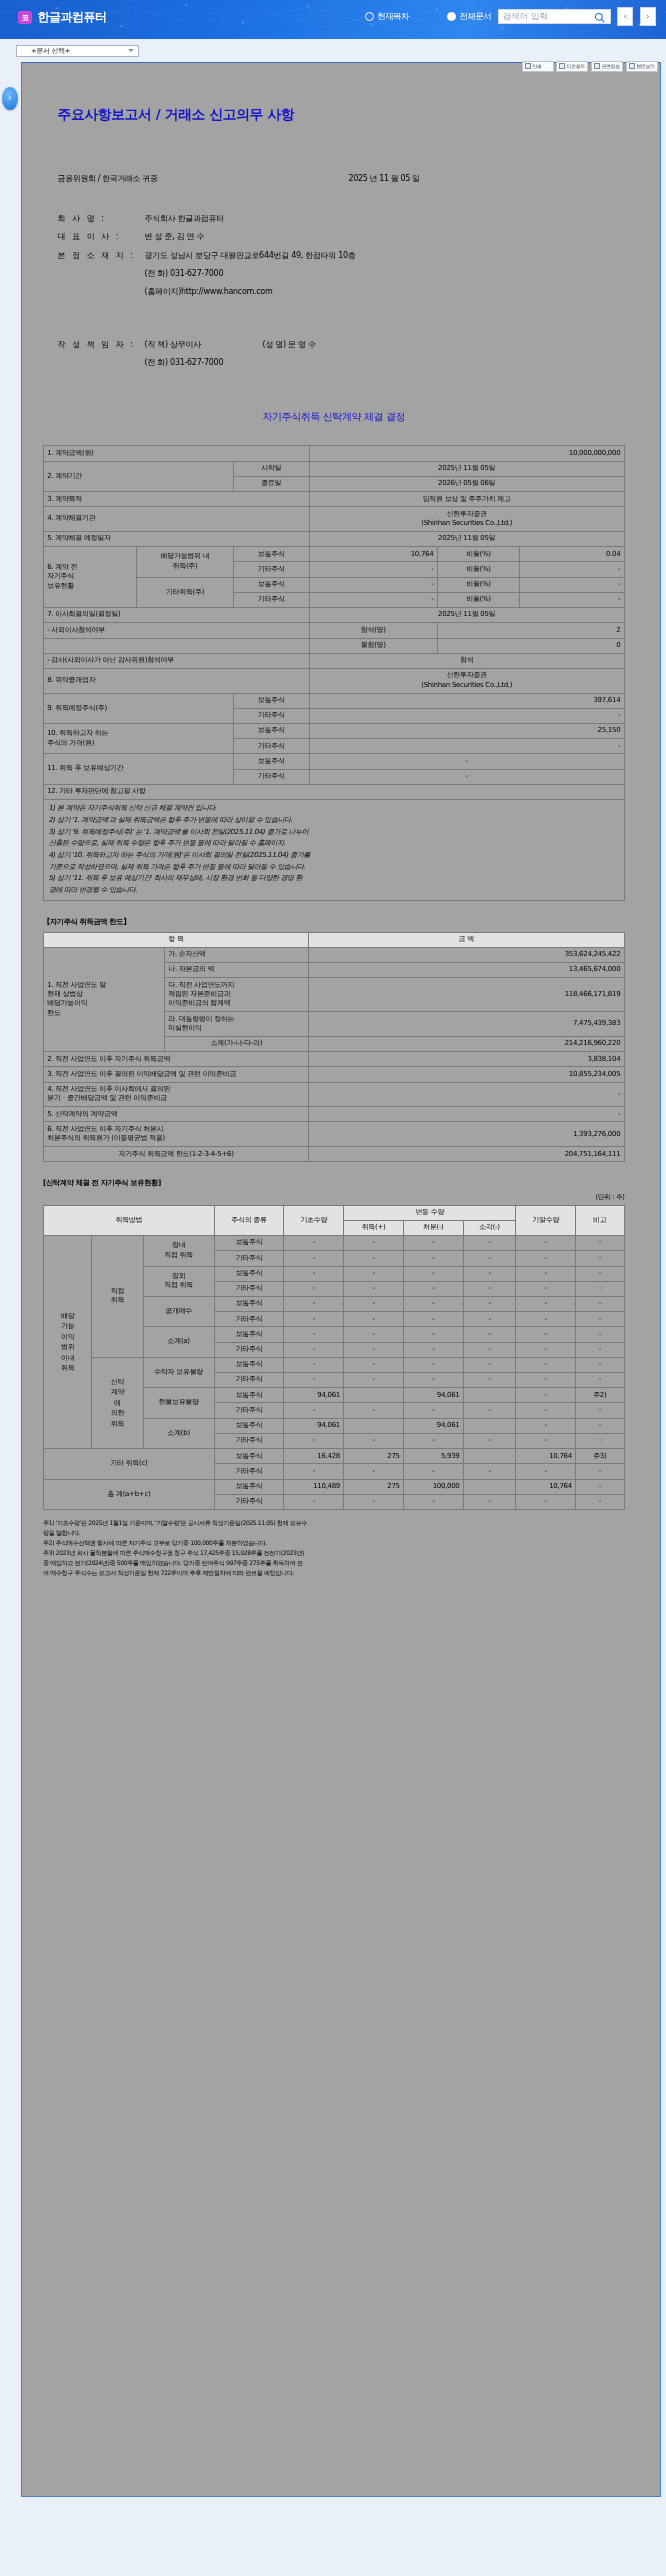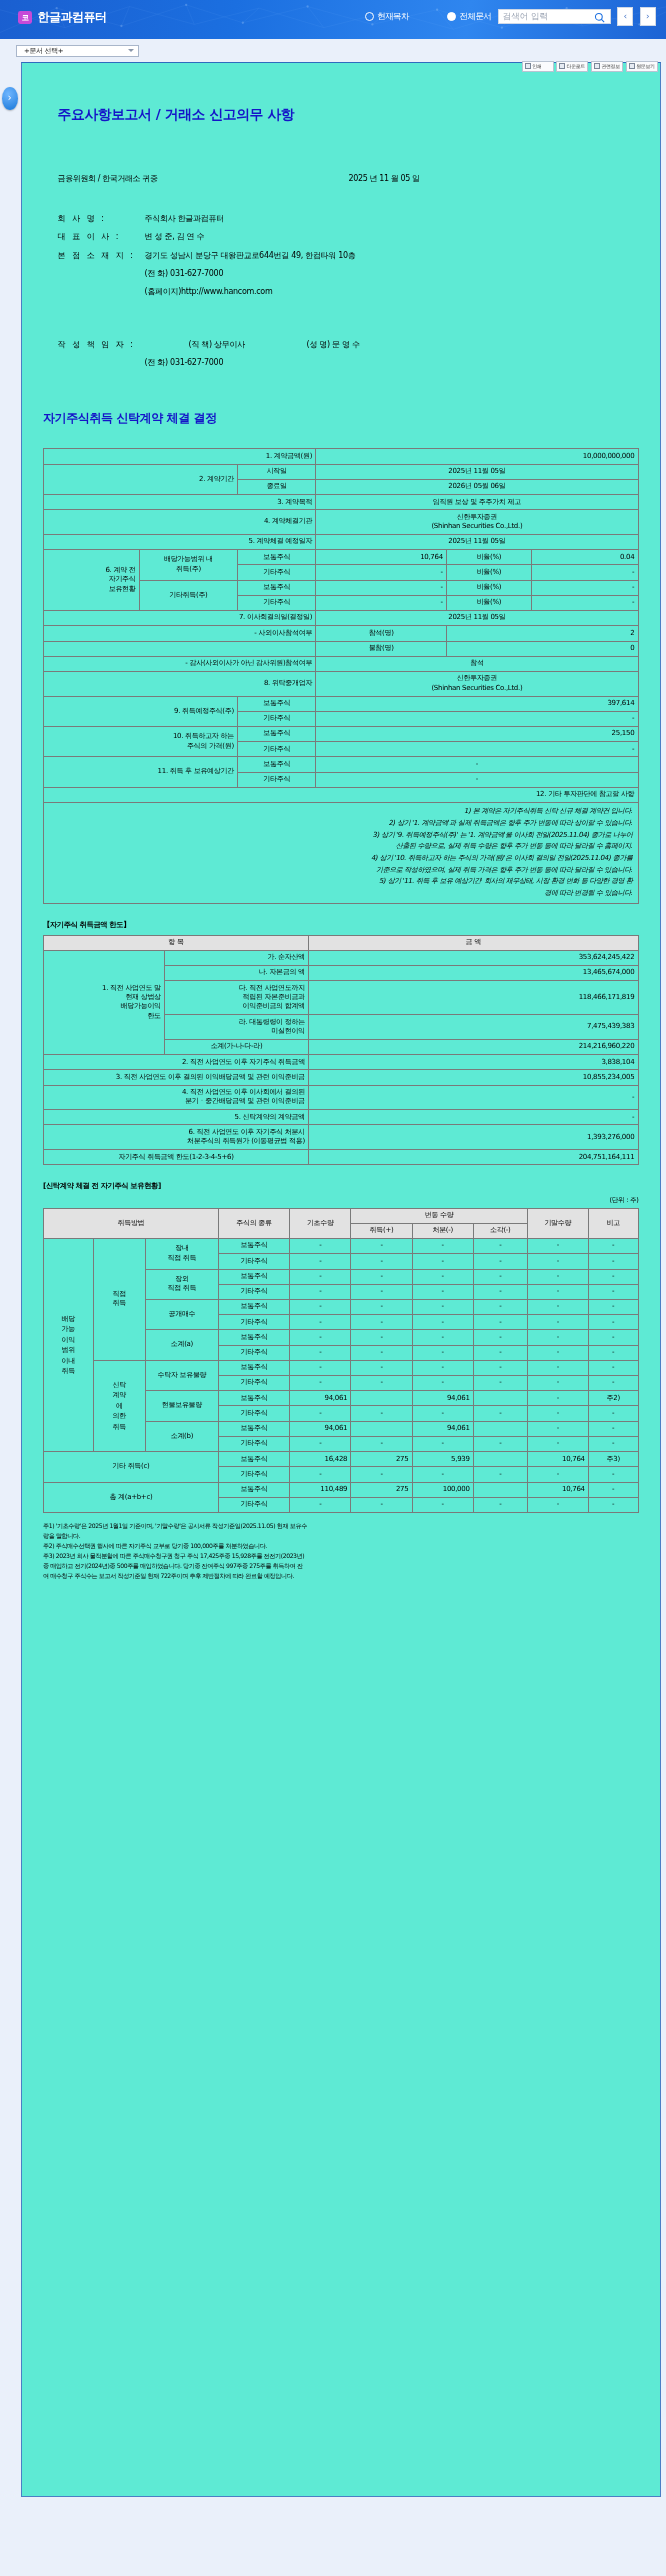--- a/index.html
+++ b/index.html
@@ -57,21 +57,21 @@
     width: 16px; height: 18.6px; background: #fff; border: 0.8px solid #cfd8e6;
     color: #4b79c9; font-size: 9px; line-height: 17px; text-align: center;
   }
 
   
   .selstrip { padding: 5.7px 0 4.9px 16px; background: #eaf0fa; }
   .docselect {
     width: 123px; height: 12px; background: #fff;
     border: 0.8px solid #a9b6ca;
     font-size: 6.9px; color: #222; letter-spacing: -0.3px;
-    display: flex; align-items: center; padding: 0 7px;
+    display: flex; align-items: center; padding: 0 14px;
     position: relative;
   }
   .docselect .chev {
     position: absolute; right: 4px; top: 3.2px;
     width: 0; height: 0;
     border-left: 3.2px solid transparent; border-right: 3.2px solid transparent;
     border-top: 3.2px solid #8a97ab;
   }
 
   
@@ -96,71 +96,71 @@
     width: 16px; height: 22.7px; border-radius: 50%;
     background: radial-gradient(circle at 40% 30%, #6fb6ff, #1877d8);
     color: #fff; font-size: 9.7px; line-height: 22.7px; text-align: center;
     box-shadow: 0 0.8px 1.6px rgba(0,0,0,.3);
   }
 
   
   .page {
     position: relative;
     margin: 0 6.5px 8px 21px;
-    background: #5eead4;
+    background: #a3a3a3;
     border: 0.8px solid #4a7fc4;
     border-top: 1.6px solid #2f6bbf;
-    padding: 24px 21px 32px 21px;
+    padding: 24px 35px 32px 21px;
     min-height: 2435px;
   }
 
   h1.doc-title {
     color: #1414c8; font-size: 13.8px; font-weight: bold;
     letter-spacing: -0.4px; margin: 19.4px 0 0 14.6px;
     font-family: "DejaVu Serif","Liberation Serif",serif;
   }
   h2.sec-title {
-    color: #1414c8; font-size: 12px; font-weight: bold;
-    letter-spacing: -0.4px; margin: 42px 0 21px 0;
+    color: #1414c8; font-size: 10px; font-weight: normal;
+    text-align: center; letter-spacing: -0.4px; margin: 42px 0 21px 0;
     font-family: "DejaVu Serif","Liberation Serif",serif;
   }
 
   .addressee-row {
     display: flex; margin: 49px 0 0 14.6px; font-size: 8px; letter-spacing: -0.4px;
   }
   .addressee { width: 291px; }
   .docdate { }
 
   .kv-block { margin: 29px 0 0 14.6px; font-size: 8px; letter-spacing: -0.3px; }
   .kv-row { display: flex; margin-bottom: 7.3px; }
   .kv-key { width: 87px; letter-spacing: 2px; }
   .kv-val { flex: 1; }
   .kv-sub { margin: 0 0 7.3px 87px; }
 
   .resp-block { margin: 42px 0 0 14.6px; font-size: 8px; letter-spacing: -0.3px; }
   .resp-row { display: flex; }
   .resp-key { width: 87px; letter-spacing: 2px; }
-  .resp-p1 { width: 118px; margin-left: 44px; }
+  .resp-p1 { width: 118px; }
   .resp-sub { margin: 7.3px 0 0 87px; }
 
   
   table.dt {
     border-collapse: collapse; width: 100%;
     font-size: 7px; letter-spacing: -0.3px;
     table-layout: fixed;
   }
   table.dt td, table.dt th {
     border: 0.8px solid #7a7a7a;
     padding: 2.4px 3.2px; vertical-align: middle;
     line-height: 1.35; font-weight: normal;
   }
   .tbl-outer { border: 1.6px solid #000; }
   .c { text-align: center; }
   .r { text-align: right; }
-  .l { text-align: right; }
+  .l { text-align: left; }
   .hdr { background: #e2e2e2; text-align: center; }
 
   .notes {
     font-size: 7px; line-height: 1.55; letter-spacing: -0.4px;
     margin: 0; padding: 0;
   }
   .notes p { margin: 0 0 0.8px 0; font-style: italic; }
 
   .blk-label {
     font-size: 7.3px; font-weight: bold; letter-spacing: -0.4px;

